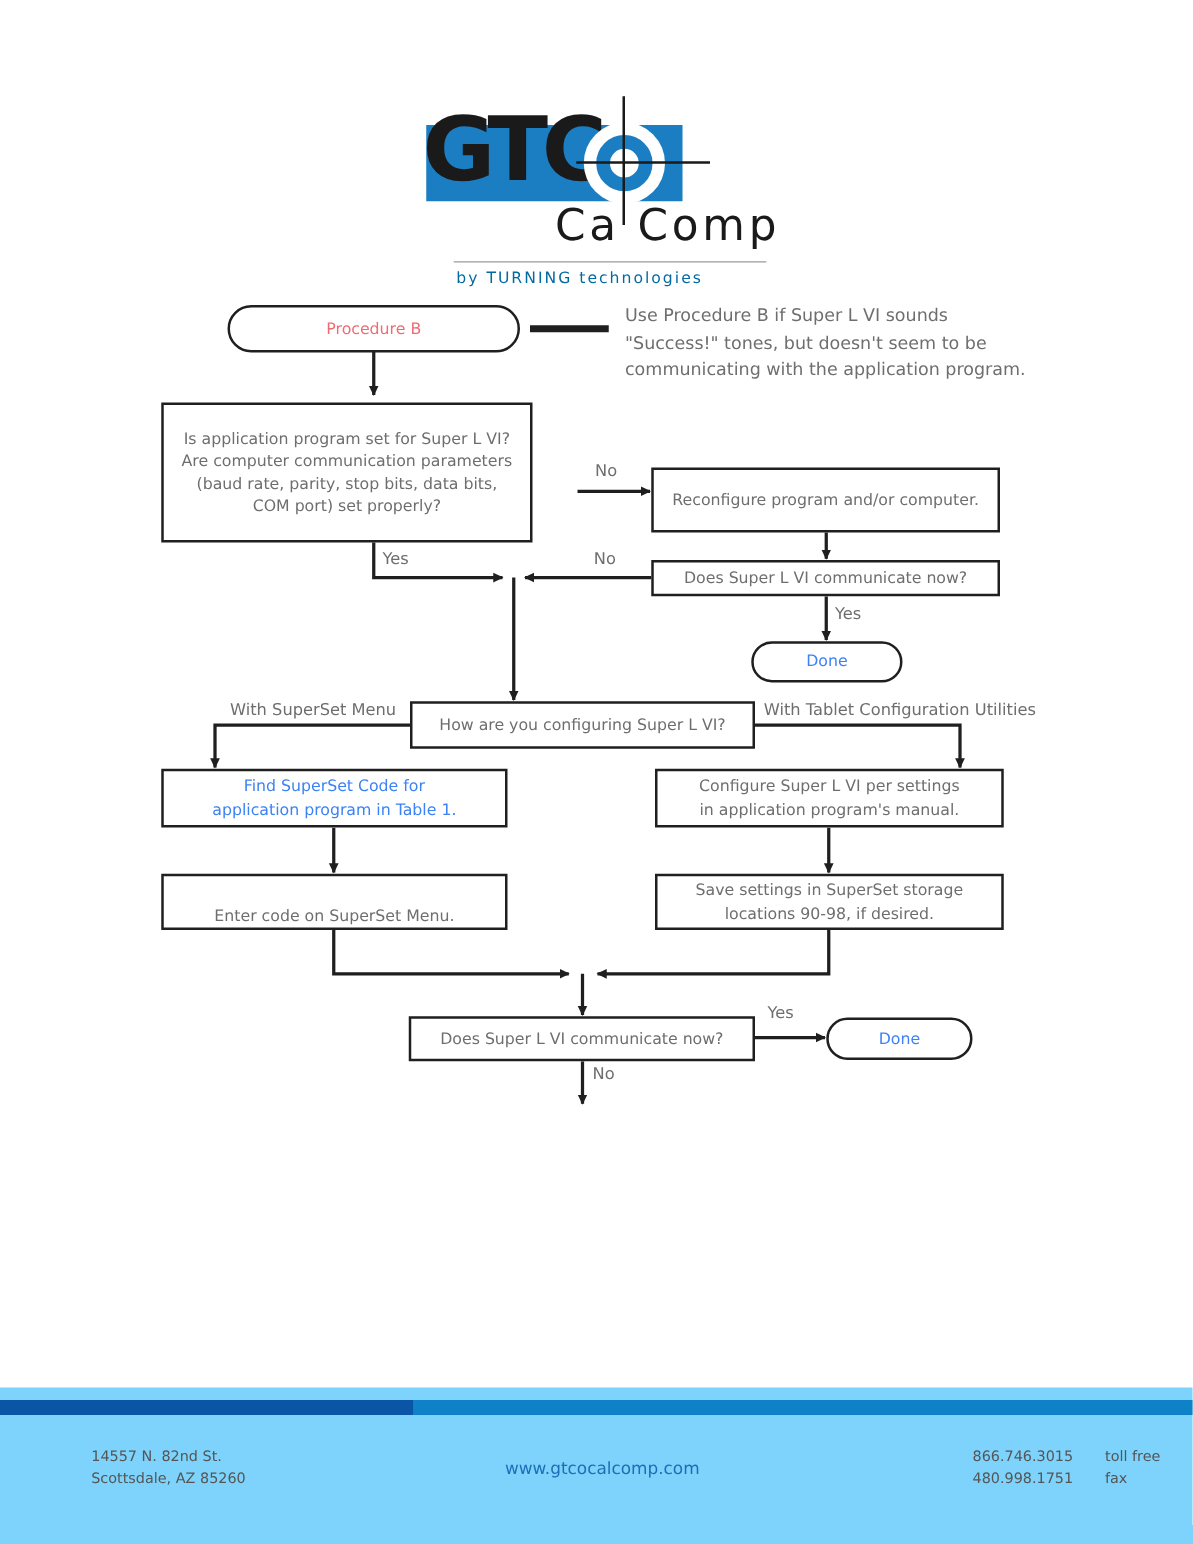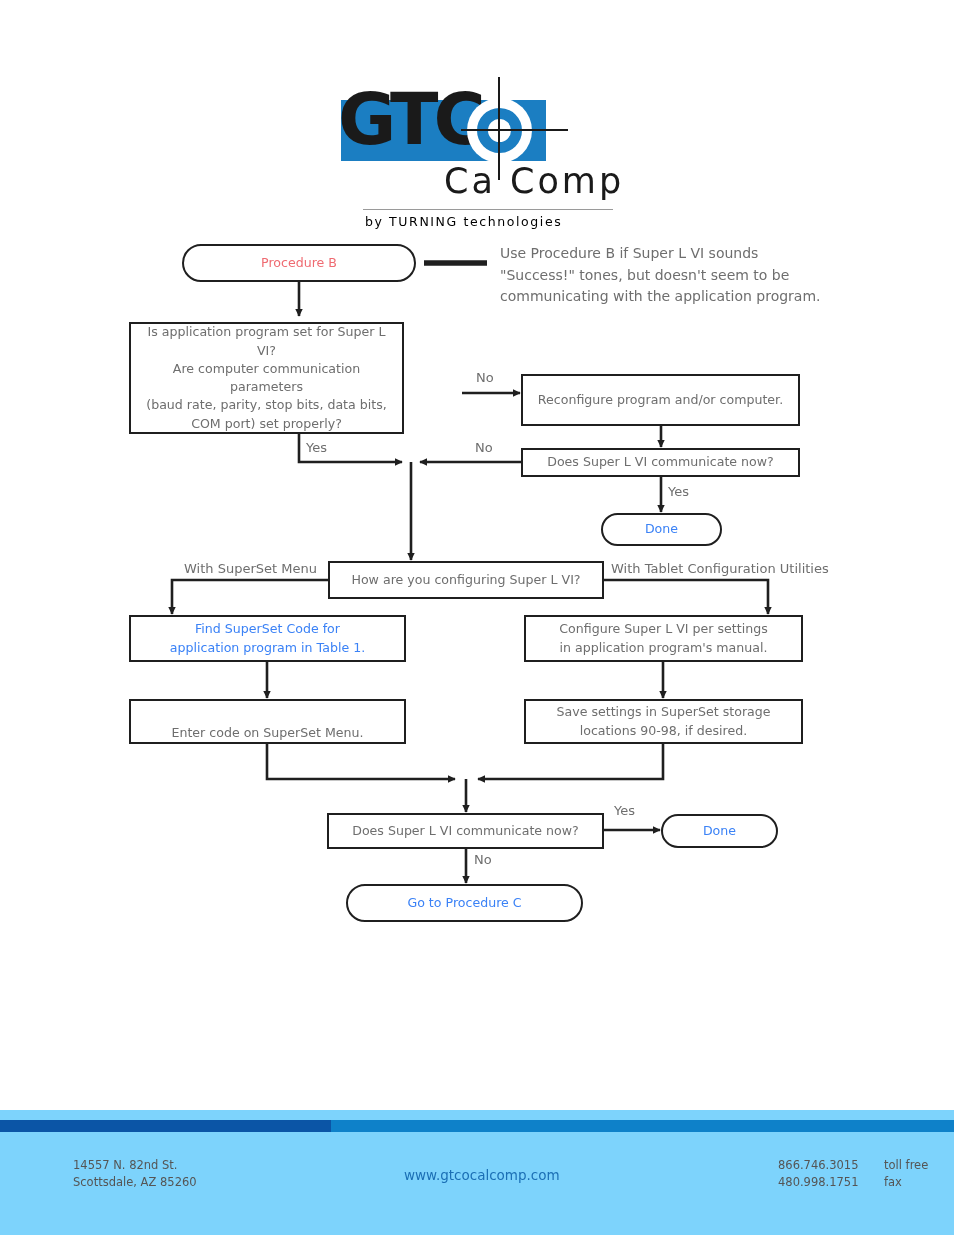--- a/index.html
+++ b/index.html
@@ -83,21 +83,21 @@
     left: 22px; top: 116px;
     width: 250px; height: 1px;
     background: #9a9a9a;
   }
   .turning-text {
     position: absolute;
     left: 24px; top: 121px;
     font-family: "DejaVu Sans", sans-serif;
     font-size: 12.5px;
     letter-spacing: 1.6px;
-    color: #000000;
+    color: #0369a1;
     white-space: nowrap;
   }
 
   
   #flow {
     position: absolute;
     left: 0; top: 0;
     width: 954px; height: 1110px;
   }
   .node {
@@ -251,21 +251,21 @@
   </svg>
 
   <div class="node pill" style="left:182px; top:244px; width:234px; height:38px;">
     <span class="label c-red">Procedure B</span>
   </div>
 
   <div class="note" style="left:500px; top:243px; width:330px;">Use Procedure B if Super L VI sounds
 "Success!" tones, but doesn't seem to be
 communicating with the application program.</div>
 
-  <div class="node rect" style="left:129px; top:322px; width:275px; height:112px;">
+  <div class="node rect" style="left:129px; top:322px; width:297px; height:112px;">
     <span class="label c-gray" style="white-space:pre-line;">Is application program set for Super L VI?
 Are computer communication parameters
 (baud rate, parity, stop bits, data bits,
 COM port) set properly?</span>
   </div>
 
   <div class="node rect" style="left:521px; top:374px; width:279px; height:52px;">
     <span class="label c-gray">Reconfigure program and/or computer.</span>
   </div>
 
@@ -301,23 +301,20 @@
   </div>
 
   <div class="node rect" style="left:327px; top:813px; width:277px; height:36px;">
     <span class="label c-gray">Does Super L VI communicate now?</span>
   </div>
 
   <div class="node pill" style="left:661px; top:814px; width:117px; height:34px;">
     <span class="label c-green">Done</span>
   </div>
 
-  <div class="node pill" style="left:346px; top:884px; width:237px; height:38px;">
-    <span class="label c-green">Go to Procedure C</span>
-  </div>
 
   <div class="edge-label" style="left:476px; top:370px;">No</div>
   <div class="edge-label" style="left:306px; top:440px;">Yes</div>
   <div class="edge-label" style="left:475px; top:440px;">No</div>
   <div class="edge-label" style="left:668px; top:484px;">Yes</div>
   <div class="edge-label" style="left:184px; top:561px;">With SuperSet Menu</div>
   <div class="edge-label" style="left:611px; top:561px;">With Tablet Configuration Utilities</div>
   <div class="edge-label" style="left:614px; top:803px;">Yes</div>
   <div class="edge-label" style="left:474px; top:852px;">No</div>
 </div>

